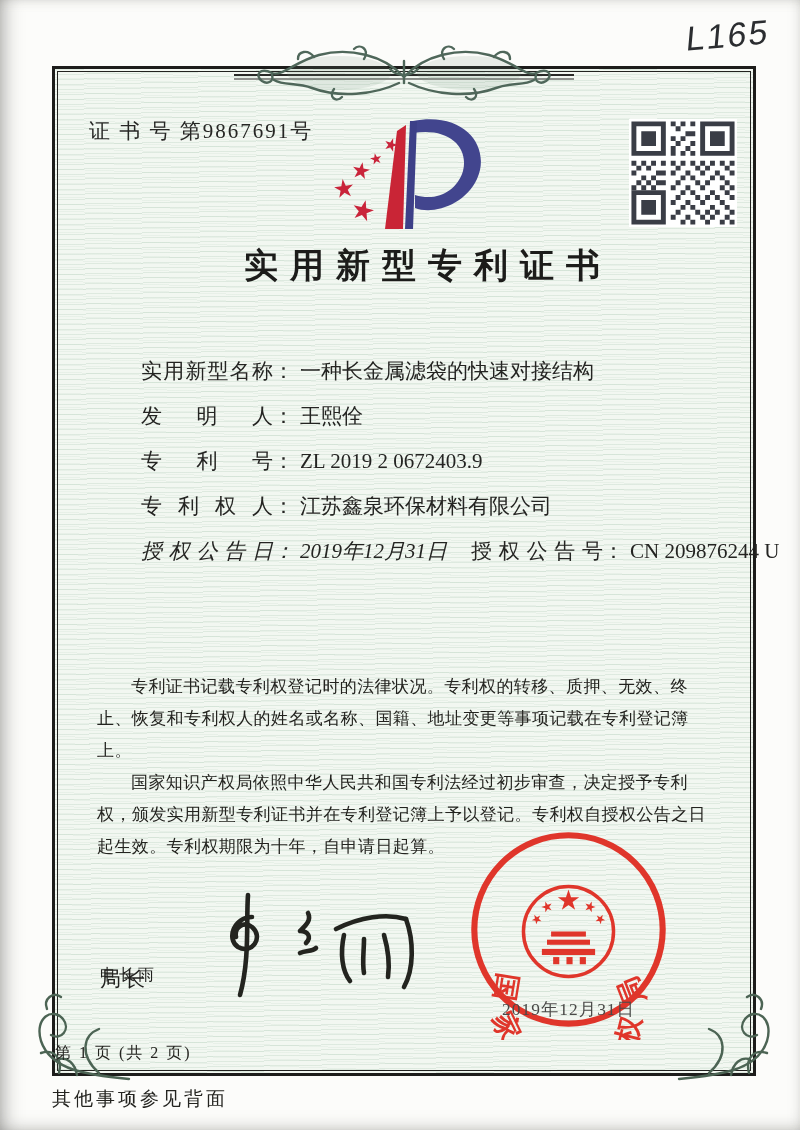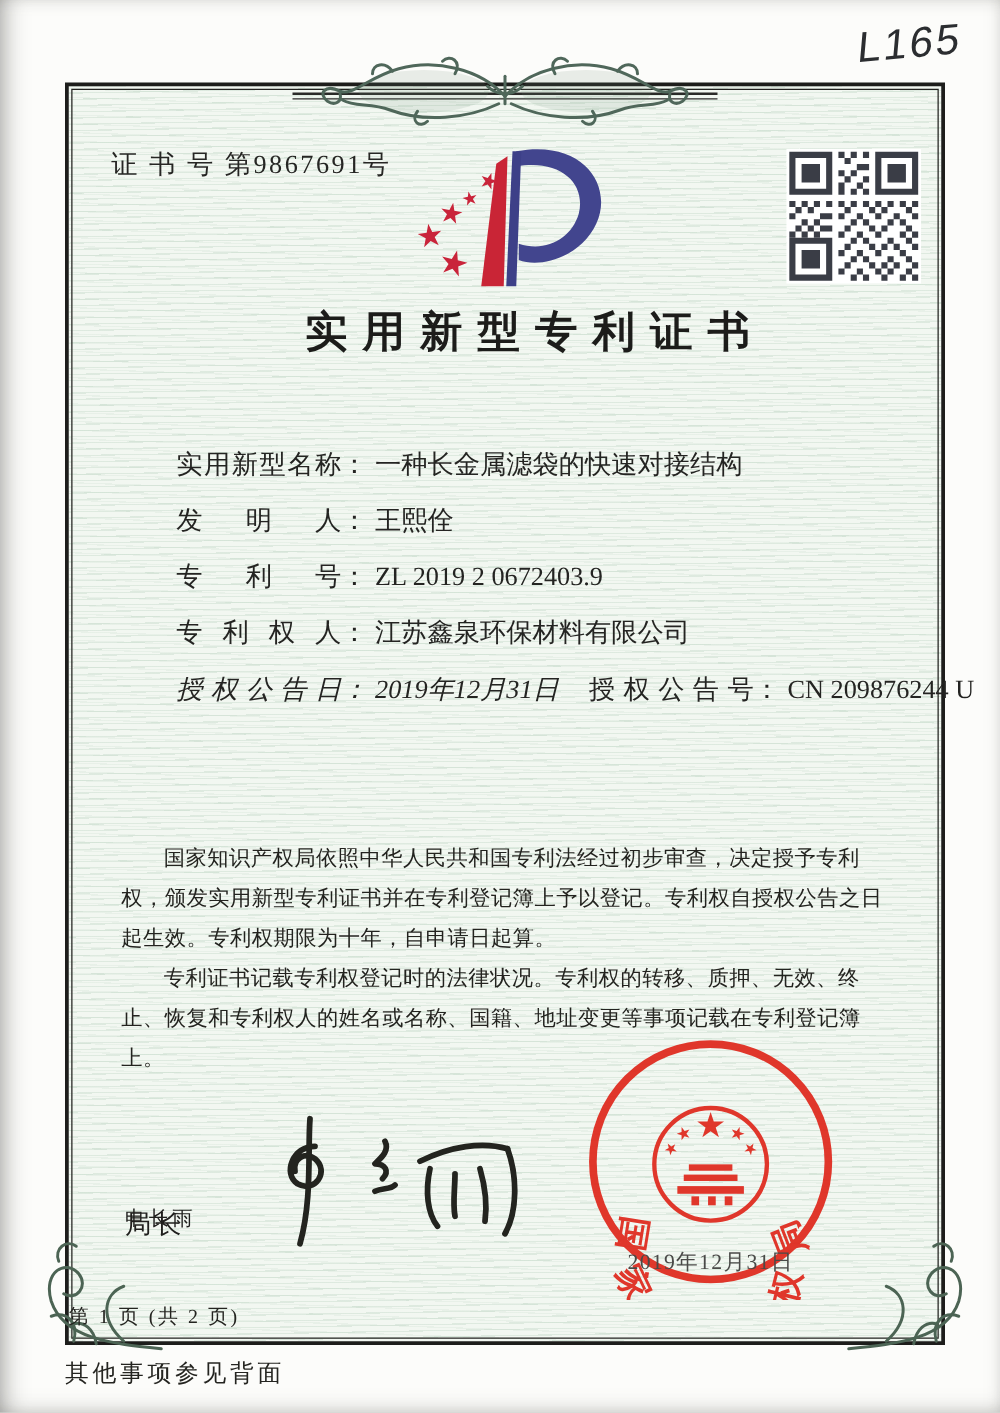--- a/index.html
+++ b/index.html
@@ -189,22 +189,22 @@
       </div>
       <div class="frow">
         <span class="flabel">专利权人</span><span class="colon">：</span><span class="fvalue">江苏鑫泉环保材料有限公司</span>
       </div>
       <div class="frow">
         <span class="pair1"><span class="flabel">授权公告日</span><span class="colon">：</span><span class="fvalue">2019年12月31日</span></span><span class="pair2"><span class="flabel">授权公告号</span><span class="colon">：</span><span class="fvalue">CN 209876244 U</span></span>
       </div>
     </div>
 
     <div class="paras">
+      <p>专利证书记载专利权登记时的法律状况。专利权的转移、质押、无效、终止、恢复和专利权人的姓名或名称、国籍、地址变更等事项记载在专利登记簿上。</p>
       <p>国家知识产权局依照中华人民共和国专利法经过初步审查，决定授予专利权，颁发实用新型专利证书并在专利登记簿上予以登记。专利权自授权公告之日起生效。专利权期限为十年，自申请日起算。</p>
-      <p>专利证书记载专利权登记时的法律状况。专利权的转移、质押、无效、终止、恢复和专利权人的姓名或名称、国籍、地址变更等事项记载在专利登记簿上。</p>
     </div>
 
     <div class="signer-title">局长</div>
     <div class="signer-name">申长雨</div>
 
     <svg class="signature" width="240" height="115" viewBox="0 0 240 115">
       <g stroke="#23241f" stroke-width="4.6" fill="none" stroke-linecap="round" stroke-linejoin="round">
         <path d="M52,30 C34,30 26,52 38,60 C52,68 64,50 52,40 C44,34 34,40 36,50"></path>
         <path d="M48,8 C46,34 50,72 40,108"></path>
         <path d="M108,26 C112,34 104,40 100,44 C108,44 112,50 106,56"></path>

